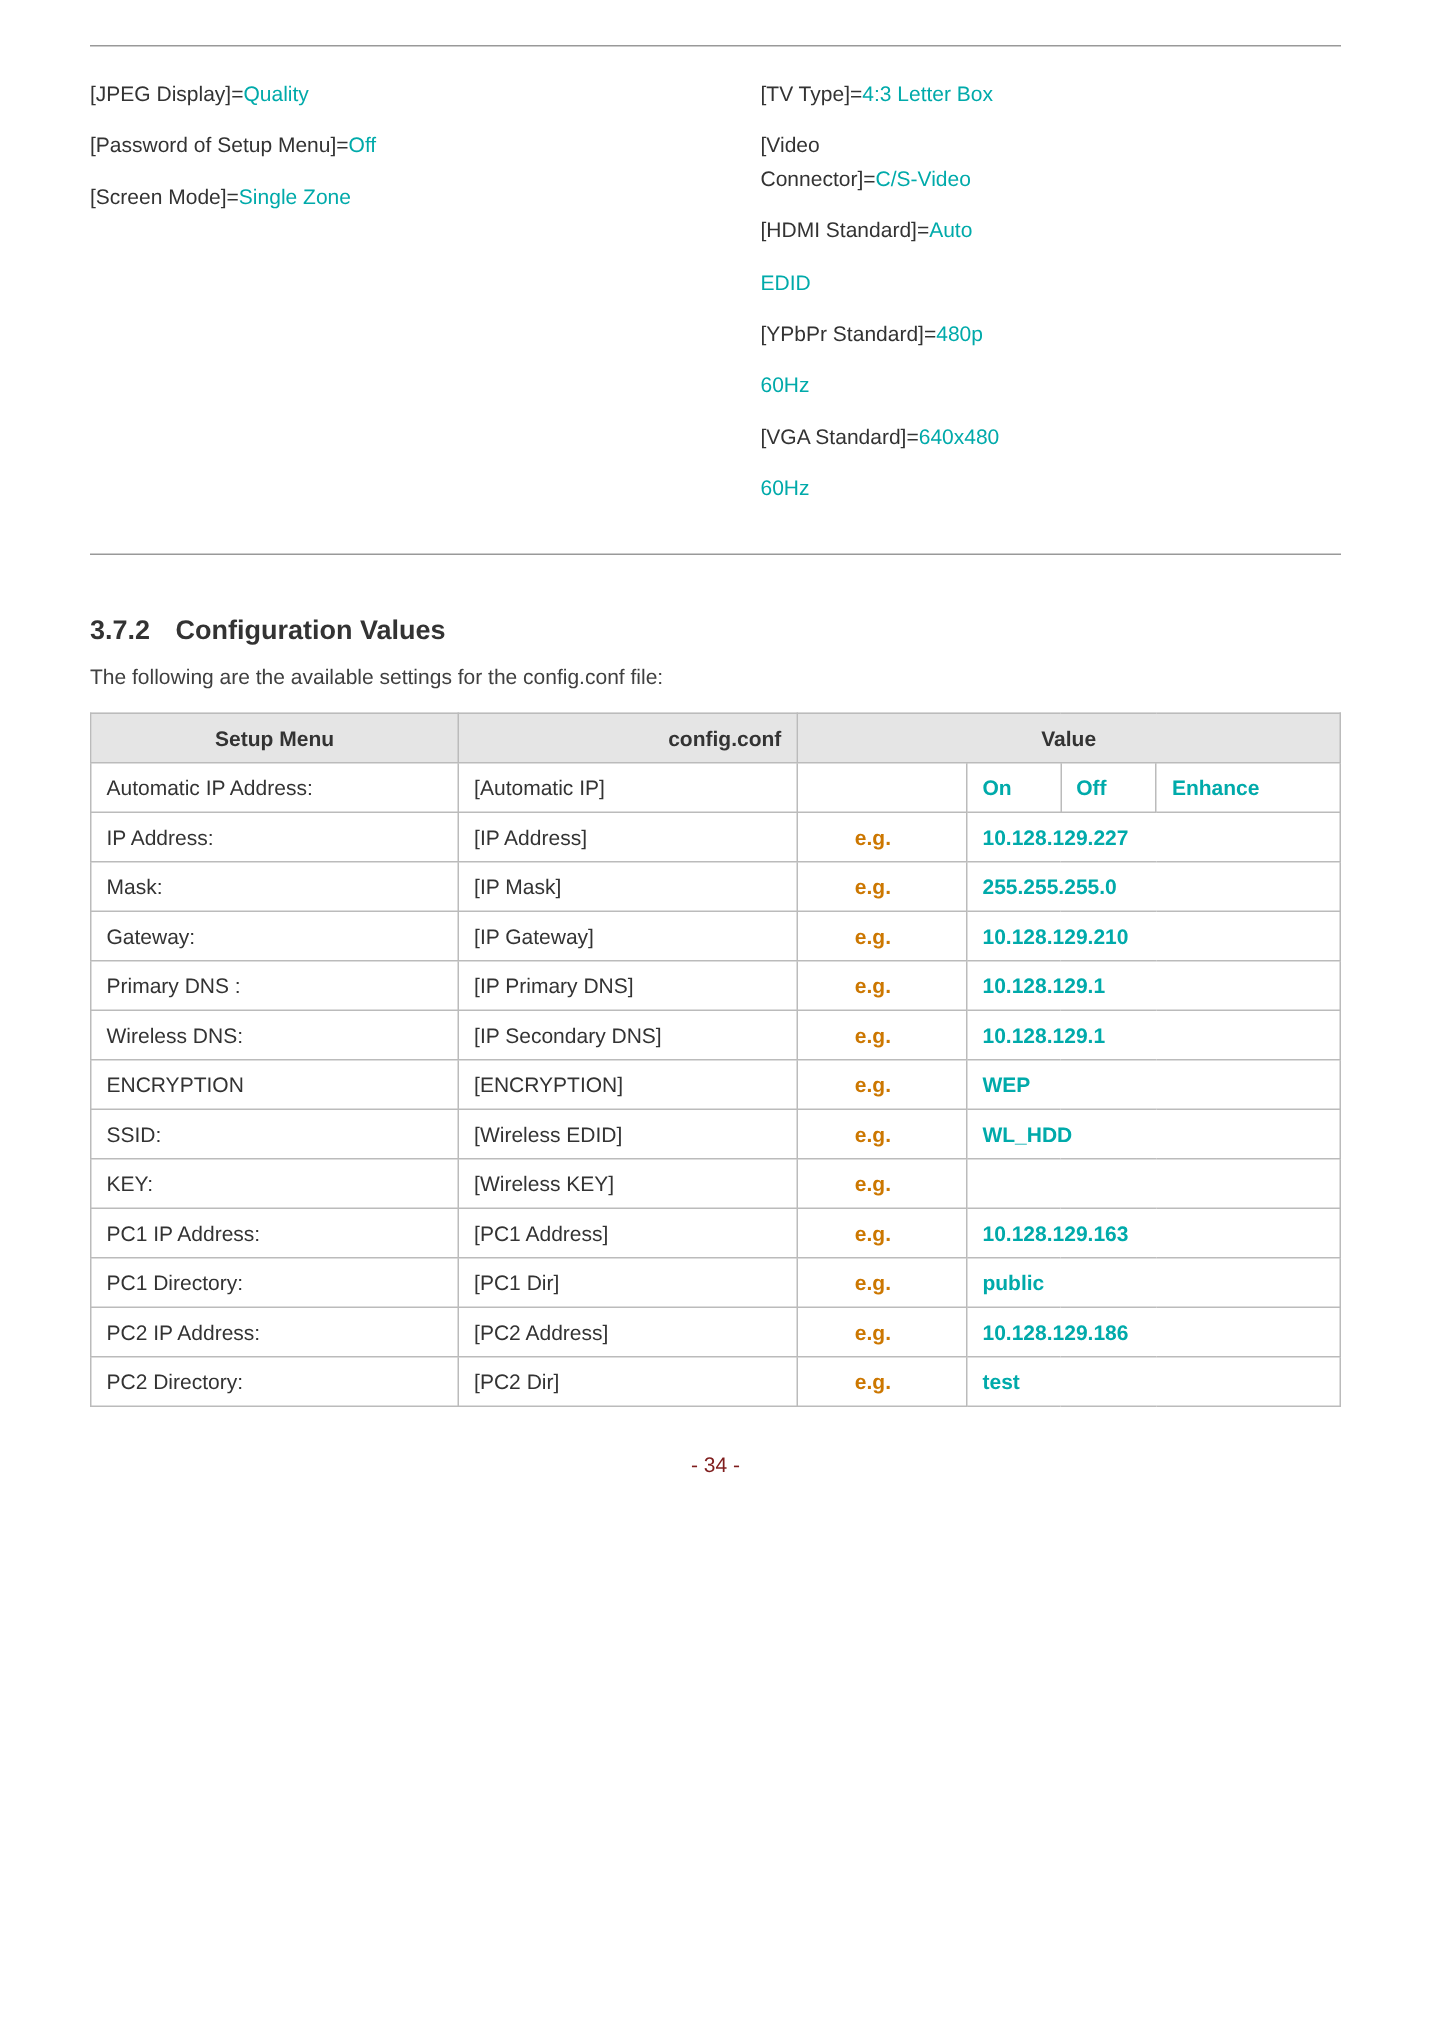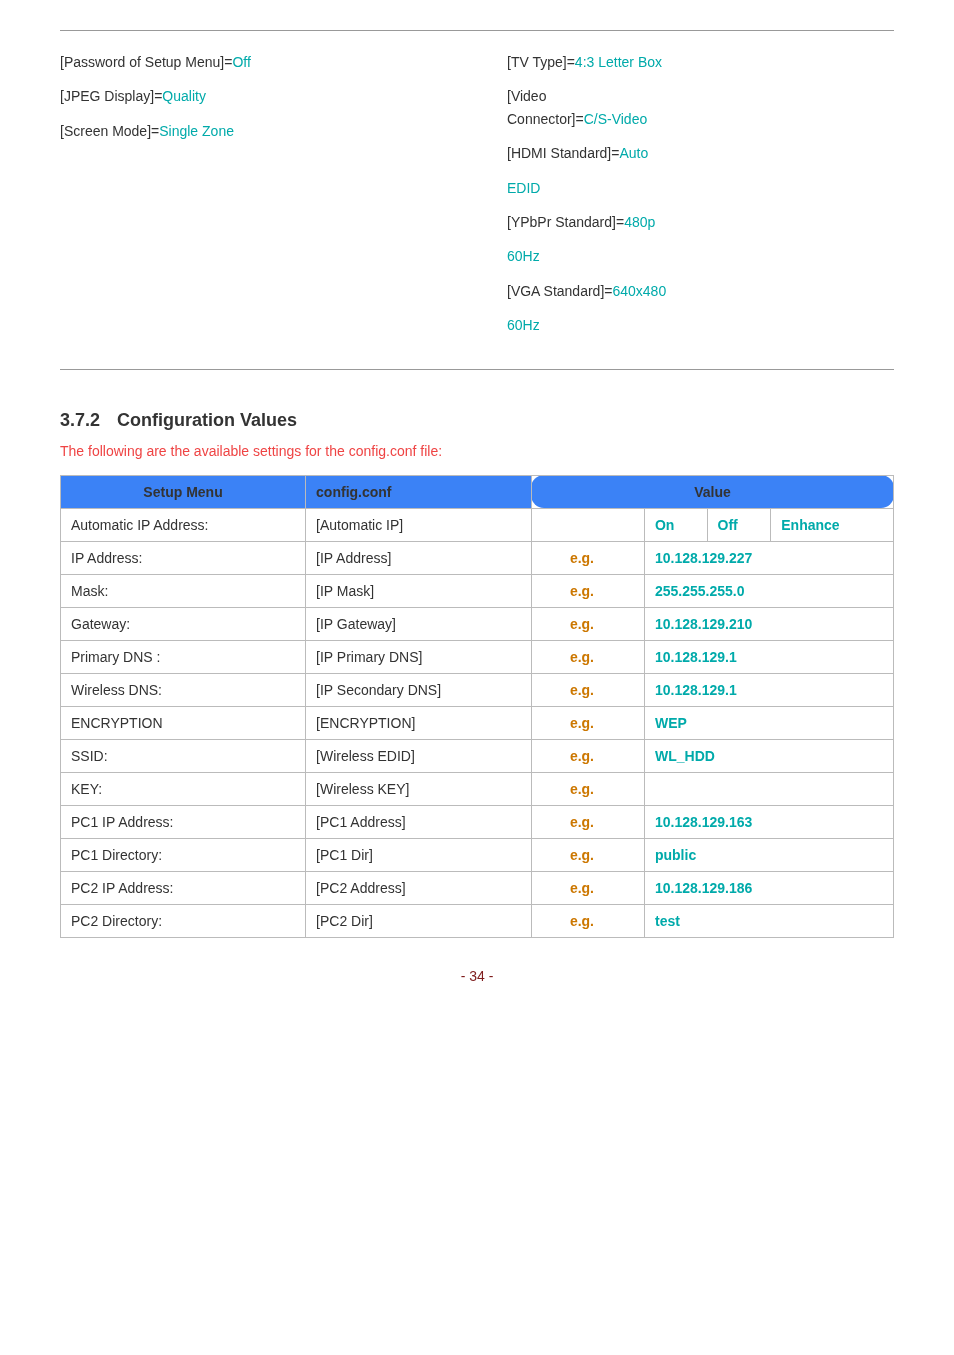--- a/index.html
+++ b/index.html
@@ -46,44 +46,44 @@
     }
 
     .section-number {
       margin-right: 12px;
       margin-top: 36px;
     }
 
     .intro-text {
       font-size: 14px;
       margin-bottom: 16px;
-      color: #ef4444;
+      color: #404040;
     }
 
     table {
       width: 100%;
       border-collapse: collapse;
       font-size: 14px;
     }
 
     table th, table td {
       border: 1px solid #bbb;
       padding: 8px 10px;
       vertical-align: middle;
     }
 
     table thead th {
-      background: #3b82f6;
+      background: #e5e5e5;
       font-weight: bold;
       text-align: center;
     }
 
     table thead th.col-setup { text-align: center; }
-    table thead th.col-config { text-align: left; }
-    table thead th.col-value { text-align: center; border-radius: 13px; }
+    table thead th.col-config { text-align: right; }
+    table thead th.col-value { text-align: center; }
 
     .eg-label {
       color: #cc7700;
       font-weight: bold;
       margin-left: 28px;
     }
 
     .page-num {
       text-align: center;
       margin-top: 30px;
@@ -92,24 +92,24 @@
     }
 
     .cyan-val { color: #00aaaa; font-weight: bold; }
   </style>
 </head>
 <body>
 
 <div class="top-section">
   <div class="top-left">
     <p>
+      <span>[JPEG Display]=</span><span class="cyan">Quality</span>
+    </p>
+    <p>
       <span>[Password of Setup Menu]=</span><span class="cyan">Off</span>
-    </p>
-    <p>
-      <span>[JPEG Display]=</span><span class="cyan">Quality</span>
     </p>
     <p>
       <span>[Screen Mode]=</span><span class="cyan">Single Zone</span>
     </p>
   </div>
   <div class="top-right">
     <p>
       <span>[TV Type]=</span><span class="cyan">4:3 Letter Box</span>
     </p>
     <p>

